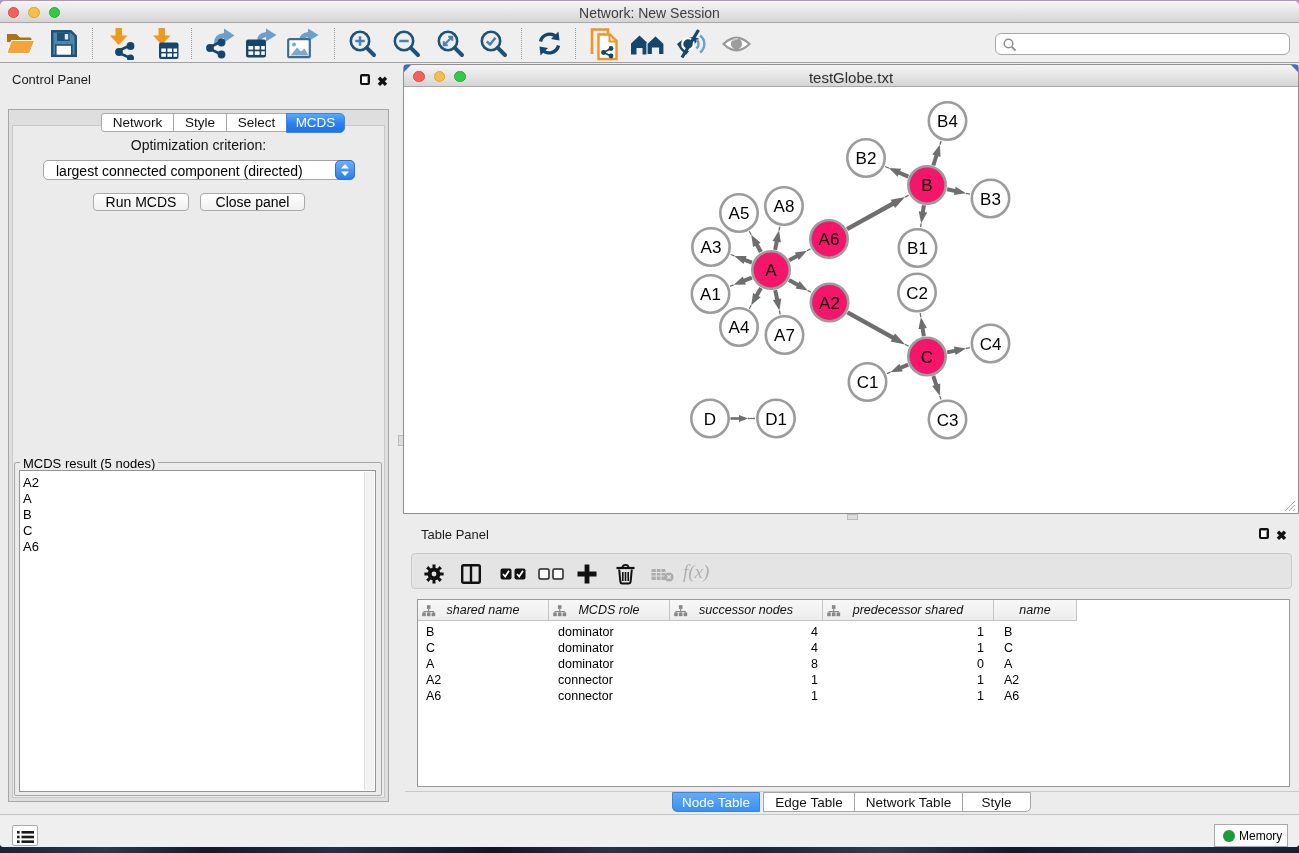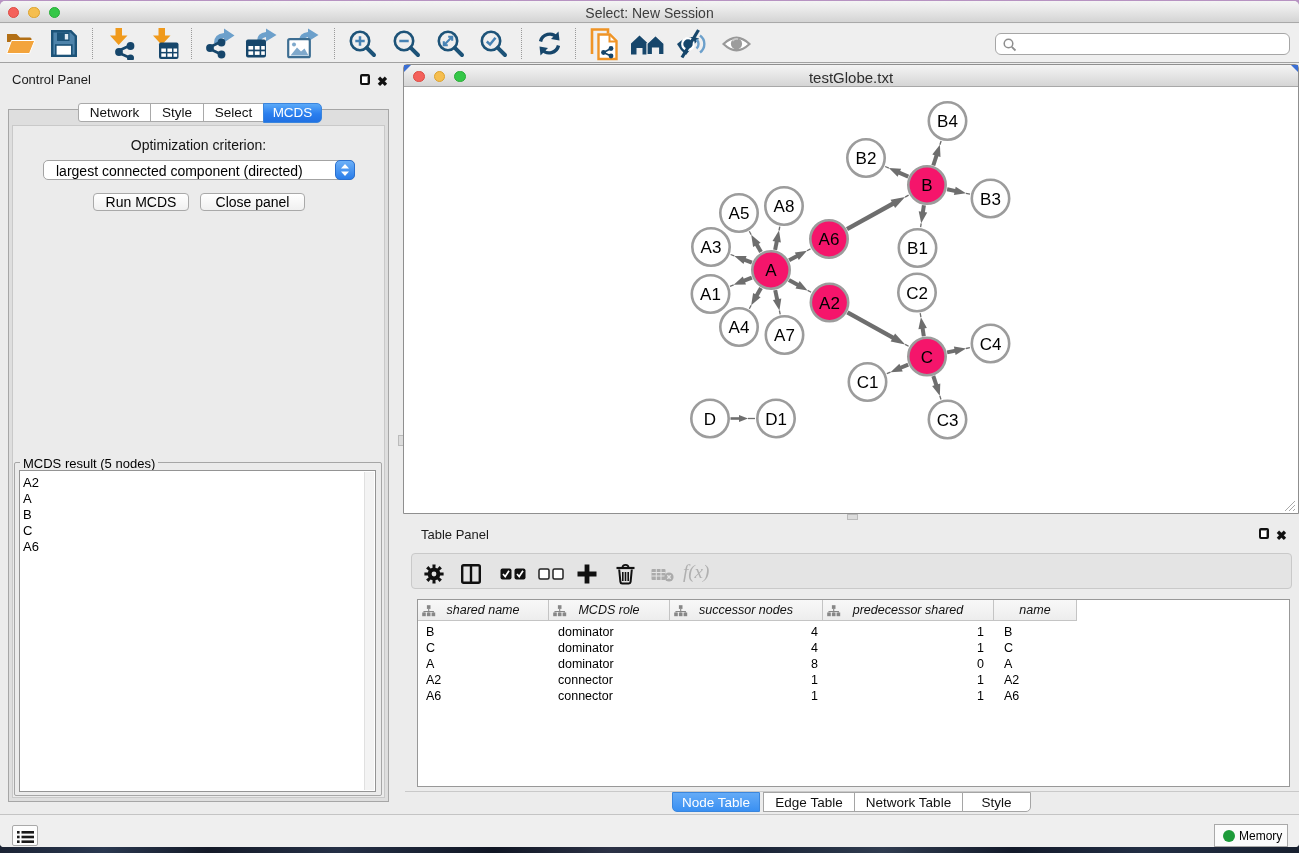--- a/index.html
+++ b/index.html
@@ -16,22 +16,22 @@
 #titlebar .t2 { left:28px; background:#f5be4f; border:1px solid #dda32d; }
 #titlebar .t3 { left:48.5px; background:#35c748; border:1px solid #28ad37; }
 #apptitle { left:0; top:4px; width:1299px; text-align:center; font-size:14px; color:#3d3d3d; }
 #toolbar { left:0; top:23px; width:1299px; height:39px; background:#efefef; border-bottom:1px solid #a2a2a2; }
 .tsep { top:27px; height:31px; width:0; border-left:1px dotted #9a9a9a; }
 #searchbox { left:995px; top:32px; width:295px; height:22px; background:#fff; border:1px solid #a6a6a6; border-radius:6px; }
 
 #cp-title { left:12px; top:71px; font-size:13px; color:#1c1c1c; }
 .wicon-sq { width:10px; height:10.5px; border:2px solid #111; border-radius:2px; background:#fff; box-shadow:-1px 1px 0 #9a9a9a inset; }
 .wicon-x { font-size:13px; font-weight:bold; color:#111; line-height:10px; }
-.cptab { top:102px; height:19px; background:#fff; border:1px solid #a9a9a9; font-size:13.5px; color:#111;
-  text-align:center; line-height:18px; }
+.cptab { top:112px; height:19px; background:#fff; border:1px solid #a9a9a9; font-size:13.5px; color:#111;
+  text-align:center; line-height:18px;margin-left:23px; }
 .cptab.sel { background:linear-gradient(#5aa9f8,#2a7eee 55%,#2171e2); color:#fff; border-color:#3a85dd; height:19.5px; }
 #tabpane { left:8px; top:108px; width:381px; height:693px; border:1px solid #a6a6a6; background:#dedede; }
 #tabinner { left:12px; top:124px; width:373px; height:673px; border:1px solid #c9c9c9; background:#ebebeb; }
 #optlabel { left:8px; top:136px; width:381px; text-align:center; font-size:14px; color:#141414; }
 #dropdown { left:43px; top:159px; width:312px; height:20px; background:#fff; border:1px solid #a3a3a3; border-radius:5px; }
 #dropdown .txt { left:12px; top:2px; font-size:14px; color:#000; }
 #dropdown .cap { right:-1px; top:-1px; width:20px; height:20px; border-radius:5px;
   background:linear-gradient(#6cb0f8,#2a7de9); border:1px solid #2a70cf; }
 .btn { height:18px; background:linear-gradient(#ffffff,#f0f0f0); border:1px solid #a9a9a9; border-radius:4px;
   font-size:14px; color:#000; text-align:center; line-height:17px; }
@@ -70,21 +70,21 @@
 </style>
 </head>
 <body>
 <div class="abs" id="desktop-bottom"></div>
 <div class="abs" id="app">
   <div class="abs" id="titlebar">
     <div class="abs tl t1"></div>
       <div class="abs tl t2"></div>
       <div class="abs tl t3"></div>
   </div>
-  <div class="abs" id="apptitle">Select: New Session</div>
+  <div class="abs" id="apptitle">Network: New Session</div>
   <div class="abs" id="toolbar">
   </div>
 
   <svg class="abs" style="left:6px;top:28px" width="30" height="28" viewBox="0 0 30 28">
     <path fill="#b26f15" d="M1 24 V5 h9.5 l3.5 3.5 H24 a1.5 1.5 0 0 1 1.5 1.5 v3 H1z"></path>
     <path fill="#f3a43c" stroke="#fff" stroke-width="1" d="M5.5 11.5 H28.8 L23.5 24.5 H0.7 z"></path>
   </svg>
   <svg class="abs" style="left:51px;top:29px" width="26" height="27" viewBox="0 0 26 27">
     <path d="M1.2 1.2 h18.6 l5 5 V25.8 H1.2 z" fill="#4f84ab" stroke="#1d5378" stroke-width="2.4"></path>
     <rect x="6" y="2.5" width="12.5" height="8.5" fill="#1d5378"></rect>

